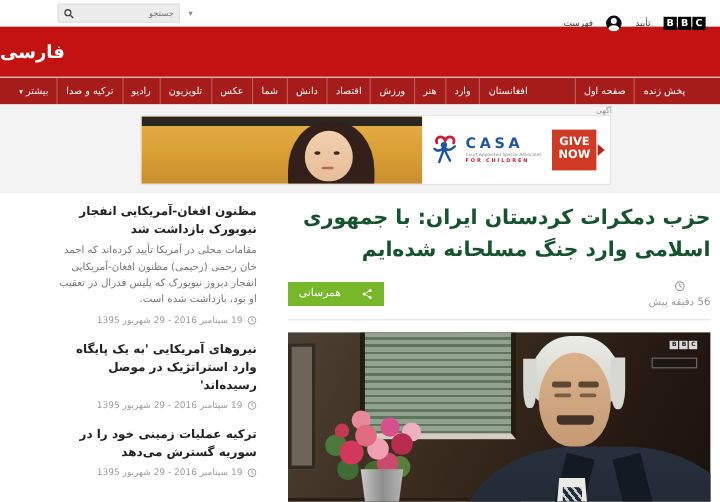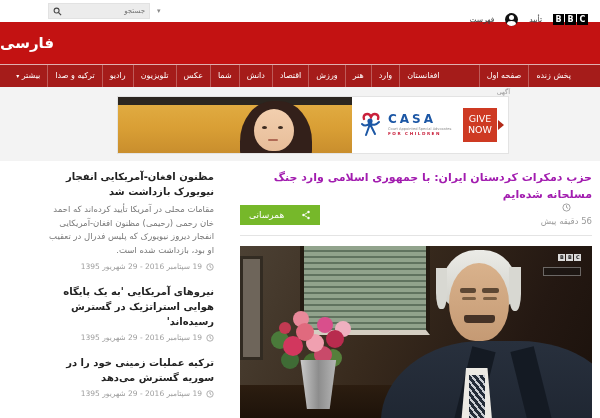--- a/index.html
+++ b/index.html
@@ -55,30 +55,30 @@
     background:linear-gradient(#f2cfae,#e7bd99); border-radius:50% 50% 46% 46%/52% 52% 48% 48%; }
   .girl-eye { position:absolute; width:5px; height:3px; background:#3c2b20; border-radius:50%; top:17px; }
   .girl-eye.l { left:8px; } .girl-eye.r { left:24px; }
   .girl-mouth { position:absolute; left:14px; top:30px; width:10px; height:2px; background:#b06a55; border-radius:2px; }
   .lb-right { position:relative; width:40%; background:#fff; display:flex; align-items:center; padding:0 4px 0 6px; }
   .casa-logo { flex:0 0 auto; margin-right:4px; }
   .casa-text { flex:1; line-height:1.15; }
   .casa-name { color:#1c57a5; font-weight:bold; font-size:12px; letter-spacing:3px; }
   .casa-tag { color:#8a8a8a; font-size:3.6px; white-space:nowrap; }
   .casa-sub { color:#c9213c; font-weight:bold; font-size:4.2px; letter-spacing:1.5px; margin-top:1px; }
-  .give-btn { flex:0 0 auto; background:#ce3a23; color:#fff; font-weight:normal; font-size:9.5px;
+  .give-btn { flex:0 0 auto; background:#ce3a23; color:#fff; font-weight:bold; font-size:9.5px;
     line-height:1.15; text-align:center; padding:6px 5px; cursor:pointer; }
   .give-arrow { width:0; height:0; border-top:5px solid transparent; border-bottom:5px solid transparent;
     border-left:6px solid #b22a18; margin-left:1px; }
 
   
   .content { position:relative; background:#fff; padding:8px 8px 0 48px; direction:rtl;
     display:flex; gap:26px; }
   .main-col { width:352px; }
-  .headline { font-size:11px; font-weight:bold; color:#a21caf; line-height:1.55; margin-bottom:0; }
+  .headline { font-size:17px; font-weight:bold; color:#14532d; line-height:1.55; margin-bottom:12px; }
   .meta-row { display:flex; justify-content:space-between; align-items:center;
     padding-bottom:9px; border-bottom:1px solid #e4e4e4; }
   .time-ago { display:flex; align-items:center; gap:4px; color:#9a9a9a; font-size:8.5px;flex-direction:column; }
   .share-btn { display:flex; align-items:center; gap:17px; background:#76b82a; color:#fff;
     font-size:9px; padding:5px 9px; cursor:pointer; }
 
   
   .vs { direction:ltr; position:relative; margin-top:10px; height:190px; overflow:hidden;
     background:linear-gradient(115deg,#4c4134 0%,#382a1d 40%,#241812 75%,#1a110b 100%); }
   .vs-frame { position:absolute; left:0; top:5%; width:6.5%; height:55%; background:#6e655a;
@@ -280,21 +280,21 @@
       <div class="news-date">
         <svg width="8" height="8" viewBox="0 0 20 20">
           <circle cx="10" cy="10" r="8" fill="none" stroke="#9d9d9d" stroke-width="2"></circle>
           <path d="M10 5 V10 L13.5 12" fill="none" stroke="#9d9d9d" stroke-width="2"></path>
         </svg>
         <span>19 سپتامبر 2016 - 29 شهریور 1395</span>
       </div>
     </div>
 
     <div class="news-item">
-      <div class="news-title">نیروهای آمریکایی 'به یک پایگاه هوایی استراتژیک در گسترش رسیده‌اند'</div>
+      <div class="news-title">نیروهای آمریکایی 'به یک پایگاه وارد استراتژیک در موصل رسیده‌اند'</div>
       <div class="news-date">
         <svg width="8" height="8" viewBox="0 0 20 20">
           <circle cx="10" cy="10" r="8" fill="none" stroke="#9d9d9d" stroke-width="2"></circle>
           <path d="M10 5 V10 L13.5 12" fill="none" stroke="#9d9d9d" stroke-width="2"></path>
         </svg>
         <span>19 سپتامبر 2016 - 29 شهریور 1395</span>
       </div>
     </div>
 
     <div class="news-item">

